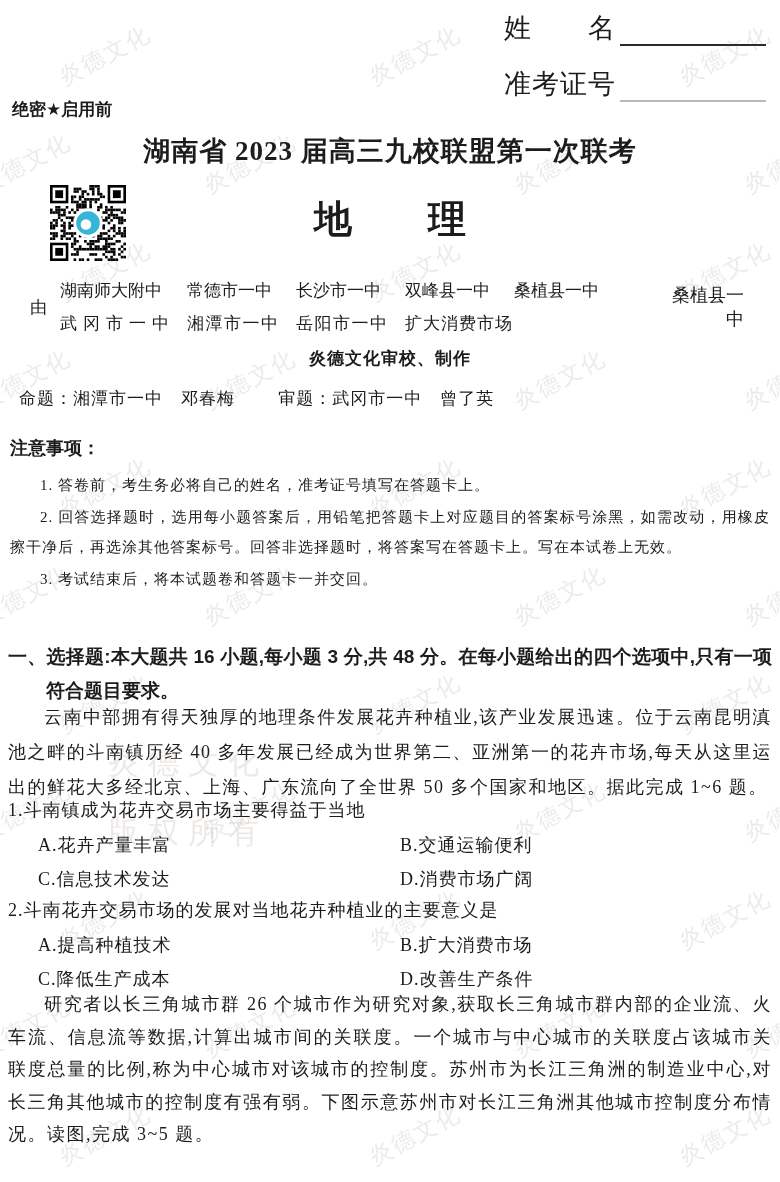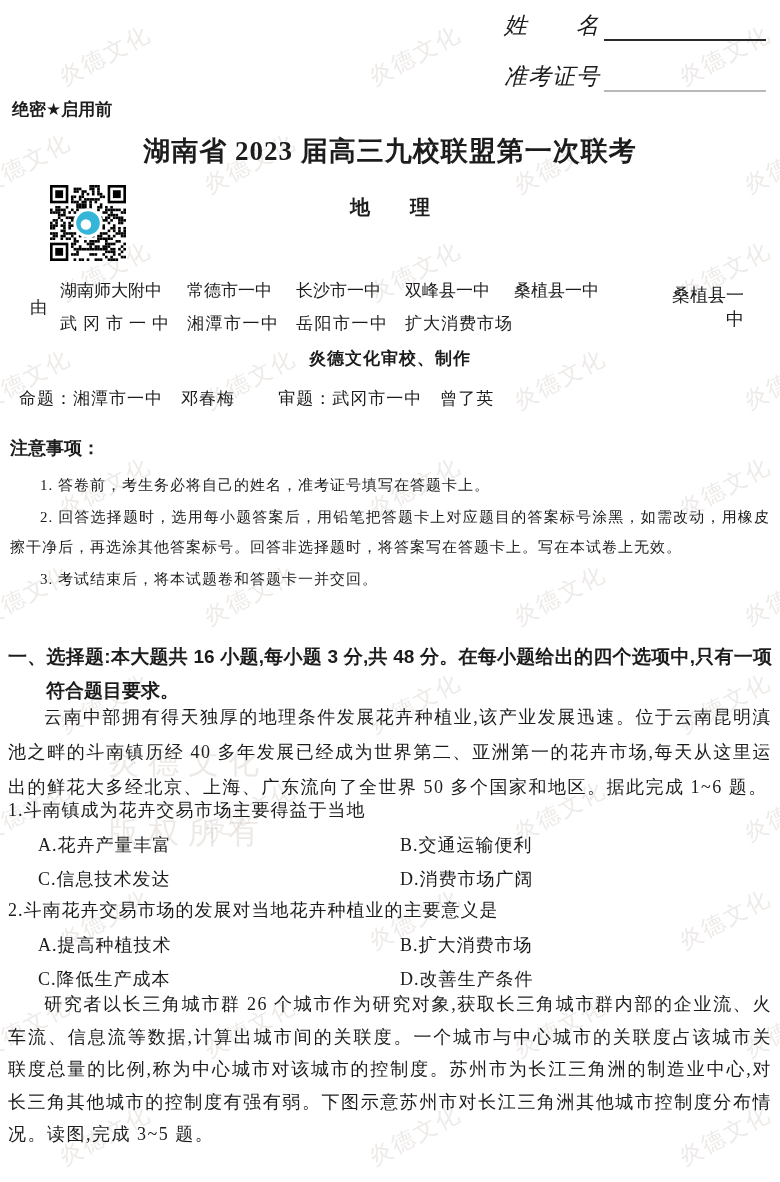--- a/index.html
+++ b/index.html
@@ -26,39 +26,39 @@
   .wm-big {
     position:absolute; left:108px;
     font-family:"Liberation Sans","DejaVu Sans",sans-serif;
     font-size:31px; letter-spacing:9px;
     color:rgba(185,170,160,0.26);
     white-space:nowrap;
   }
   
   .header-fields { position:absolute; top:10px; right:14px; width:262px; z-index:2; }
   .field-row { display:flex; align-items:flex-end; margin-bottom:20px; }
-  .field-label { font-size:23px; letter-spacing:1px; white-space:pre;font-style:italic; }
+  .field-label { font-size:27px; letter-spacing:1px; white-space:pre; }
   .field-line { flex:1; height:26px; margin-left:4px; }
   .line-dark  { border-bottom:2px solid #2a2a2a; }
   .line-gray  { border-bottom:2px solid #b9b9b9; }
   .secrecy {
     position:absolute; top:98px; left:12px; z-index:2;
     font-family:"Liberation Sans","DejaVu Sans",sans-serif;
     font-weight:bold; font-size:17px;
   }
   
   .main-title {
     position:absolute; top:133px; left:0; width:100%; z-index:2;
     text-align:center; font-weight:bold; font-size:27px; letter-spacing:1px;
   }
   .subject-title {
     position:absolute; top:194px; left:0; width:100%; z-index:2;
     text-align:center;
     font-family:"Liberation Sans","DejaVu Sans",sans-serif;
-    font-weight:bold; font-size:20px; white-space:pre;
+    font-weight:bold; font-size:38px; white-space:pre;
   }
   
   .qr { position:absolute; top:185px; left:50px; width:76px; height:76px; z-index:2; }
   
   .byline {
     position:absolute; top:274px; left:30px; right:36px; z-index:2;
     display:flex; align-items:center; font-size:17px;
   }
   .byline-prefix { width:30px; font-size:17px; }
   .schools { flex:1; }

